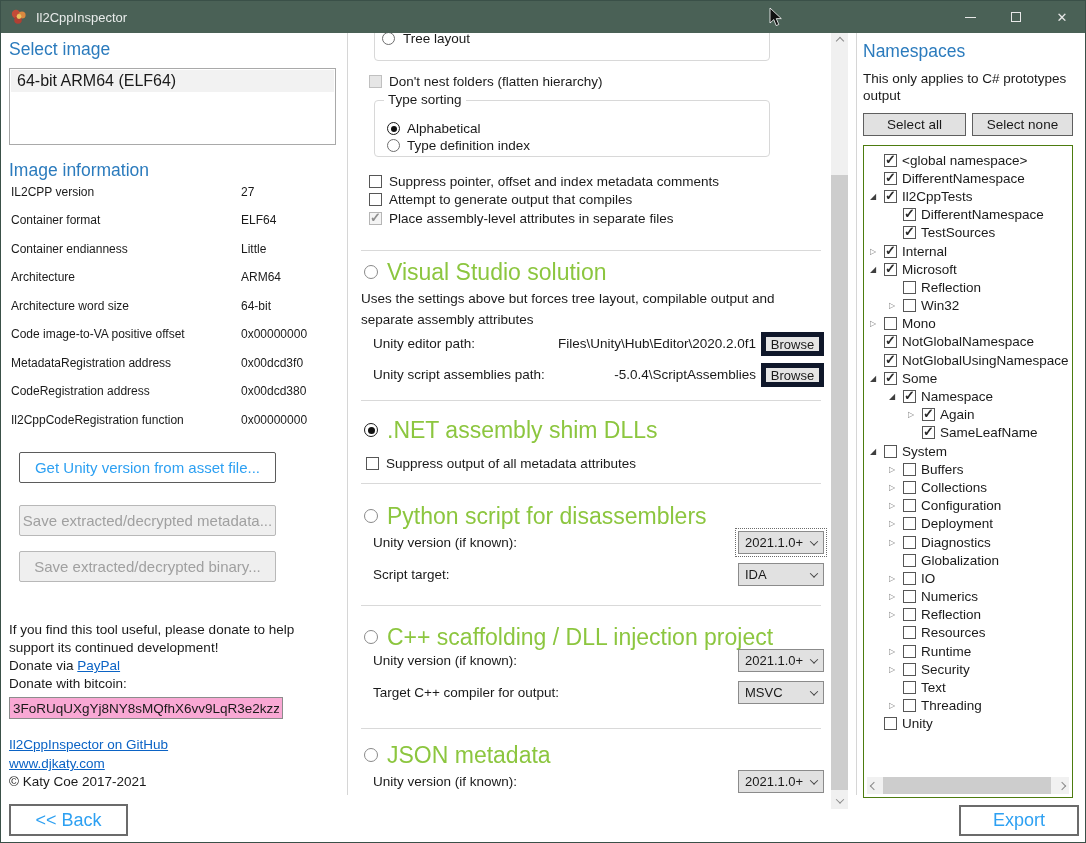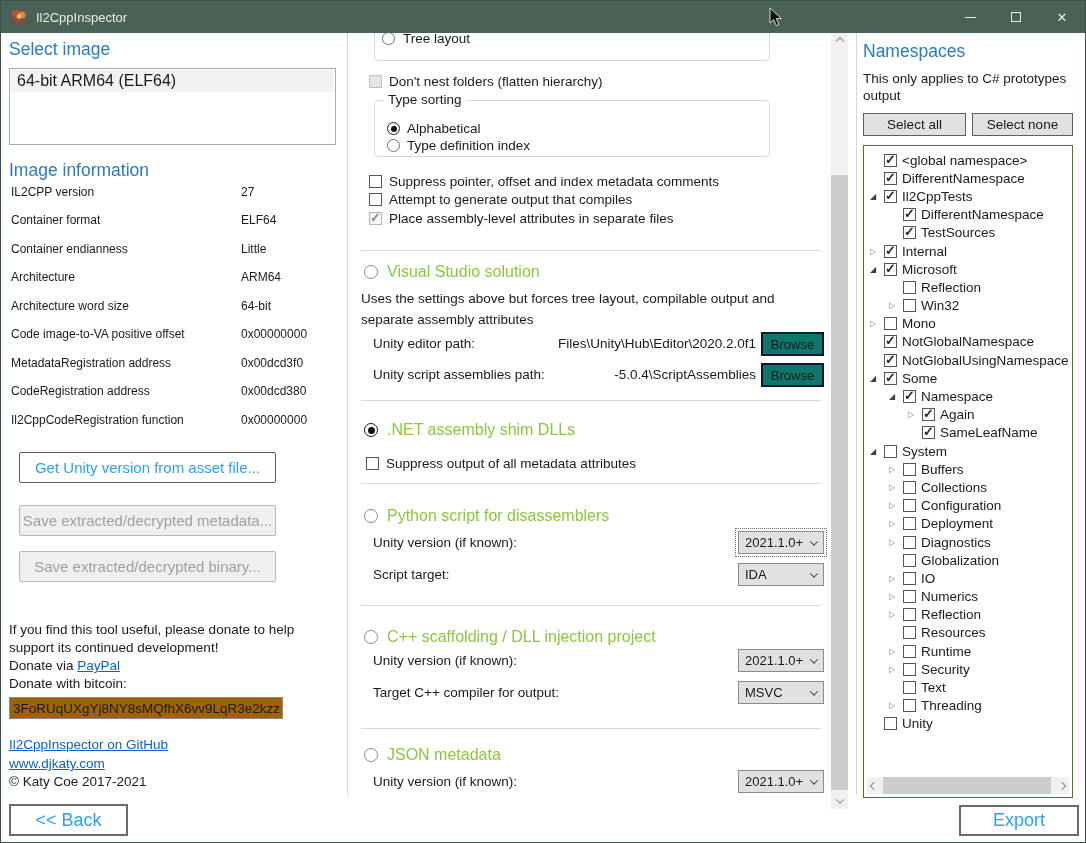--- a/index.html
+++ b/index.html
@@ -11,56 +11,56 @@
   .app-icon { width:18px; height:18px; margin-right:8px; display:inline-flex; }
   .title { color:#e9eceb; font-size:13px; }
   .win-controls { position:absolute; right:0; top:0; height:32px; display:flex; }
   .wbtn { width:46px; height:32px; display:flex; align-items:center; justify-content:center; }
   .glyph-min { width:11px; height:1px; background:#e8e8e8; display:inline-block; }
   .glyph-max { width:10px; height:10px; border:1px solid #e8e8e8; display:inline-block; }
   .glyph-close { color:#e8e8e8; font-size:13px; line-height:13px; }
   .content { position:relative; height:809px; background:#fff; }
   .abs { position:absolute; }
   .h-blue { color:var(--heading-blue,#2b7bbd); font-size:17.5px; }
-  .sec-title { color:var(--section-green,#8cc63f); font-size:16px; }
+  .sec-title { color:var(--section-green,#8cc63f); font-size:23px; }
   .lbl { font-size:13.5px; color:#1a1a1a; }
   a.link { color:var(--link-blue,#0b63c5); text-decoration:underline; font-size:13.5px; }
   
   .vsep { position:absolute; top:0; width:1px; height:762px; background:#d6d6d6; }
   
   .listbox { position:absolute; left:8px; top:35px; width:327px; height:77px;
              border:1px solid #a9a9a9; background:#fff; padding:1px; }
   .listitem { height:22px; background:#f2f2f2; font-size:16px; color:#1a1a1a;
               display:flex; align-items:center; padding-left:6px; }
   .info-row { position:absolute; left:10px; width:330px; height:16px; font-size:12px; color:#1a1a1a; }
   .info-row .iv { position:absolute; left:230px; }
   .btn-big { position:absolute; left:18px; width:257px; height:31px; background:#fff;
              border:1px solid #5b5b5b; border-radius:2px; font-size:15px;
              color:var(--accent-button-blue,#2da0f2); font-family:inherit; }
   .btn-big.disabled { background:#efefef; border-color:#b8b8b8; color:#a0a0a0; }
   .donate { position:absolute; left:8px; top:588px; width:324px; font-size:13.5px;
             color:#1a1a1a; line-height:18px; }
   .bitcoin-input { position:absolute; left:8px; top:664px; width:274px; height:22px;
                    border:1px solid #8c8c8c; font-size:13.5px; color:#1a1a1a;
-                   font-family:inherit; padding:0 3px; background:#a16207; }
+                   font-family:inherit; padding:0 3px; background:#f9a8d4; }
   .nav-btn { position:absolute; background:#fff; border:2px solid #6b6b6b; font-family:inherit;
              font-size:18px; color:var(--accent-button-blue,#2da0f2); }
   
   .middle { position:absolute; left:346px; top:0; width:484px; height:809px; overflow:hidden; }
   .groupbox { position:absolute; left:27px; width:396px; border:1px solid #d8d8d8; border-radius:4px; }
   .legend { position:absolute; top:-9px; left:9px; background:#fff; padding:0 4px; font-size:13.5px; color:#1a1a1a; }
   .row { position:absolute; left:22px; height:18px; display:flex; align-items:center; gap:7px; }
   .optrow { position:absolute; left:12px; height:17px; display:flex; align-items:center; gap:7px; font-size:13.5px; color:#1a1a1a; }
   .hsep { position:absolute; left:14px; right:10px; height:1px; background:#d9d9d9; }
   .sec-head { position:absolute; left:17px; height:24px; display:flex; align-items:center; gap:9px; }
   .desc { position:absolute; left:14px; width:458px; font-size:13.5px; color:#1a1a1a; line-height:20.5px; }
   .flabel { position:absolute; left:26px; font-size:13.5px; color:#1a1a1a; }
   .pathval { position:absolute; right:75px; font-size:13.5px; color:#1a1a1a; }
-  .btn.browse { position:absolute; left:414px; width:63px; height:24px; background:#0f766e;
-                border:2px solid #0f172a; font-family:inherit; font-size:13px; color:#1a1a1a; }
+  .btn.browse { position:absolute; left:414px; width:63px; height:24px; background:#e5e5e5;
+                border:5px solid #0f172a; font-family:inherit; font-size:13px; color:#1a1a1a; }
   .dd { position:absolute; left:391px; width:86px; height:23px; background:#e1e1e1;
         border:1px solid #8b8b8b; display:flex; align-items:center; padding:0 6px; gap:4px;
         font-size:13px; color:#1a1a1a; }
   .dd .chev { margin-left:auto; }
   .dd.focused::after { content:""; position:absolute; inset:-4px; border:1px dotted #6a6a6a; }
   
   .cb { width:13px; height:13px; border:1px solid #565656; background:#fff;
         display:inline-block; position:relative; flex:none; }
   .cb.checked::after { content:"\2713"; position:absolute; left:0px; top:-3px; font-size:13px;
                        font-weight:bold; color:#2b2b2b; }

